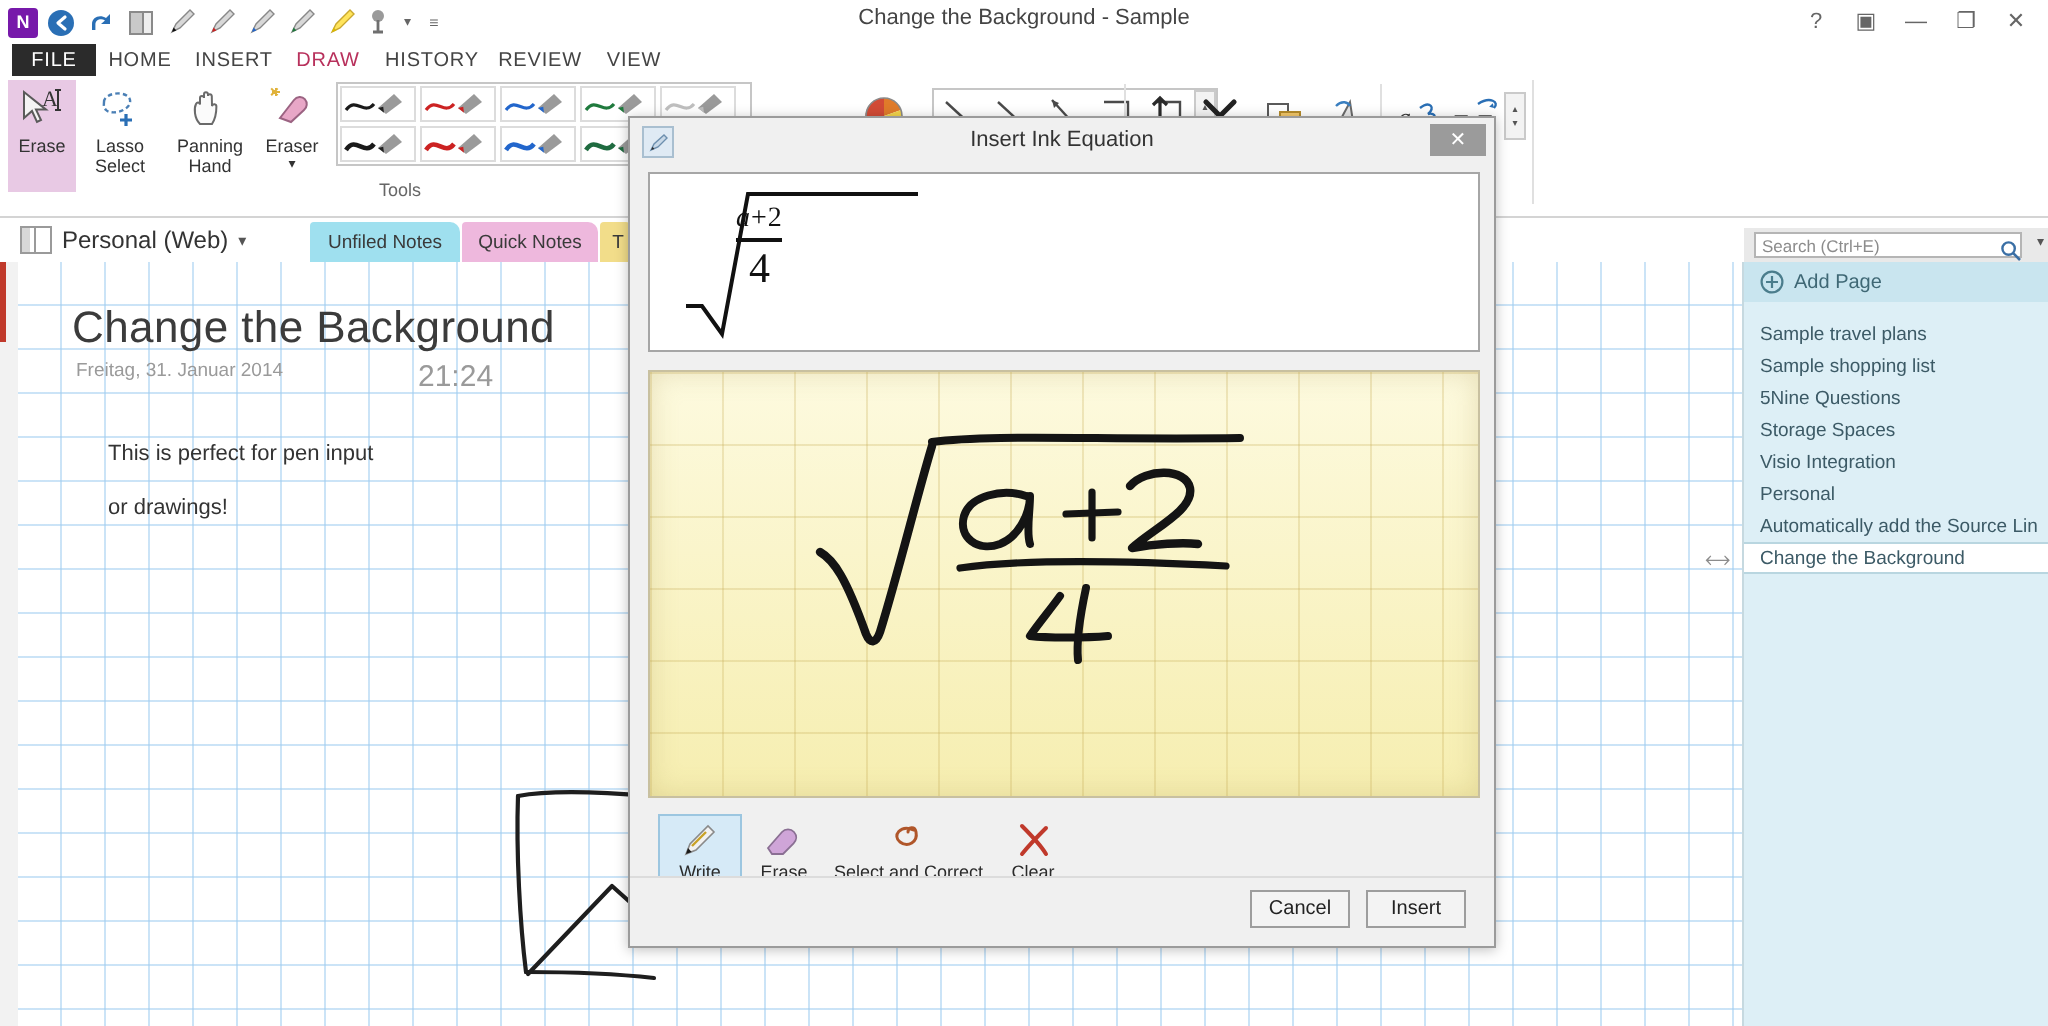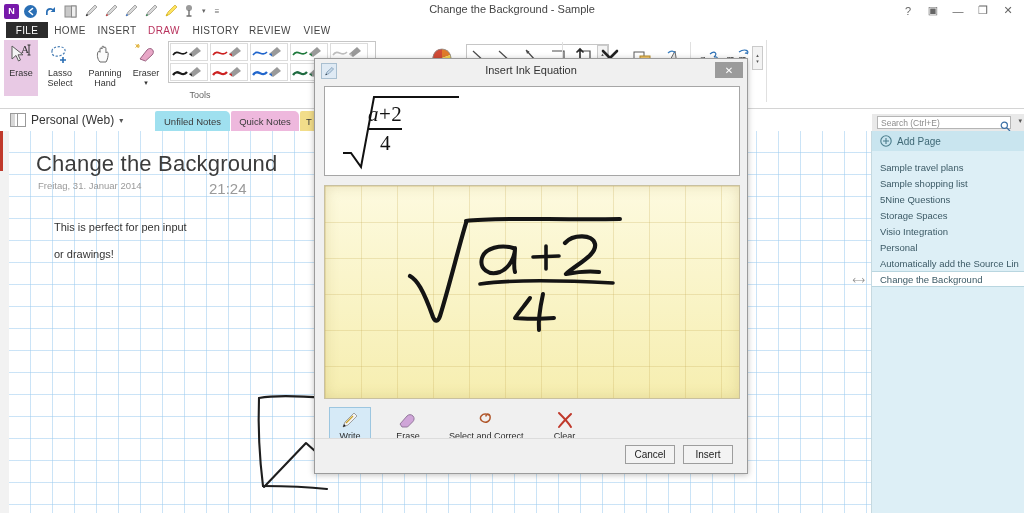--- a/index.html
+++ b/index.html
@@ -116,37 +116,37 @@
     border:1px solid #a6a6a6;overflow:hidden;}
   .canvas{position:absolute;left:9px;top:126px;width:414px;height:212px;
     background:linear-gradient(to bottom,#fcf8d9,#f7f0b6);
     border:1px solid #c8c0a0;
     background-image:
       linear-gradient(to right, rgba(200,175,90,.28) 1px, transparent 1px),
       linear-gradient(to bottom, rgba(200,175,90,.28) 1px, transparent 1px),
       linear-gradient(to bottom,#fdfadf,#f6eeb0);
     background-size:36px 36px,36px 36px,100% 100%;
     box-shadow:inset 0 0 14px rgba(180,160,90,.30);overflow:hidden;}
-  .inktools{position:absolute;left:14px;top:348px;display:flex;align-items:flex-start;gap:16px;}
+  .inktools{position:absolute;left:14px;top:348px;display:flex;align-items:flex-start;gap:0px;}
   .inkbtn{width:auto;min-width:34px;padding:2px 4px 1px;display:flex;flex-direction:column;
     align-items:center;font-size:9px;color:#2b2b2b;}
   .inkbtn .ic{height:22px;display:flex;align-items:center;justify-content:center;}
   .inkbtn.sel{background:#d6eaf7;border:1px solid #9cc6e0;padding:1px 3px 0;}
   .dlg-footer{position:absolute;left:0;bottom:0;width:100%;height:34px;background:#f0f0f0;
     border-top:1px solid #dcdcdc;}
   .dlgbtn{position:absolute;top:6px;width:48px;height:17px;background:#f3f3f3;border:1px solid #9d9d9d;
     font-size:10px;color:#222;display:flex;align-items:center;justify-content:center;}
   .dlgbtn.cancel{right:72px;}
   .dlgbtn.insert{right:14px;}
 
   
   .mathwrap{position:absolute;left:16px;top:6px;font-family:"Liberation Serif",serif;color:#111;}
   .radsign{position:absolute;left:0;top:0;}
   .frac{position:absolute;left:27px;top:9px;text-align:center;}
-  .frac .num{font-size:21px;font-style:italic;letter-spacing:.5px;}
+  .frac .num{font-size:14px;font-style:italic;letter-spacing:.5px;}
   .frac .num .op{font-style:normal;}
   .frac .bar{height:1.6px;background:#111;margin:1px 0 1px;}
   .frac .den{font-size:21px;}
 </style>
 </head>
 <body>
 
 <div id="app">
 
   <div class="titlebar">

